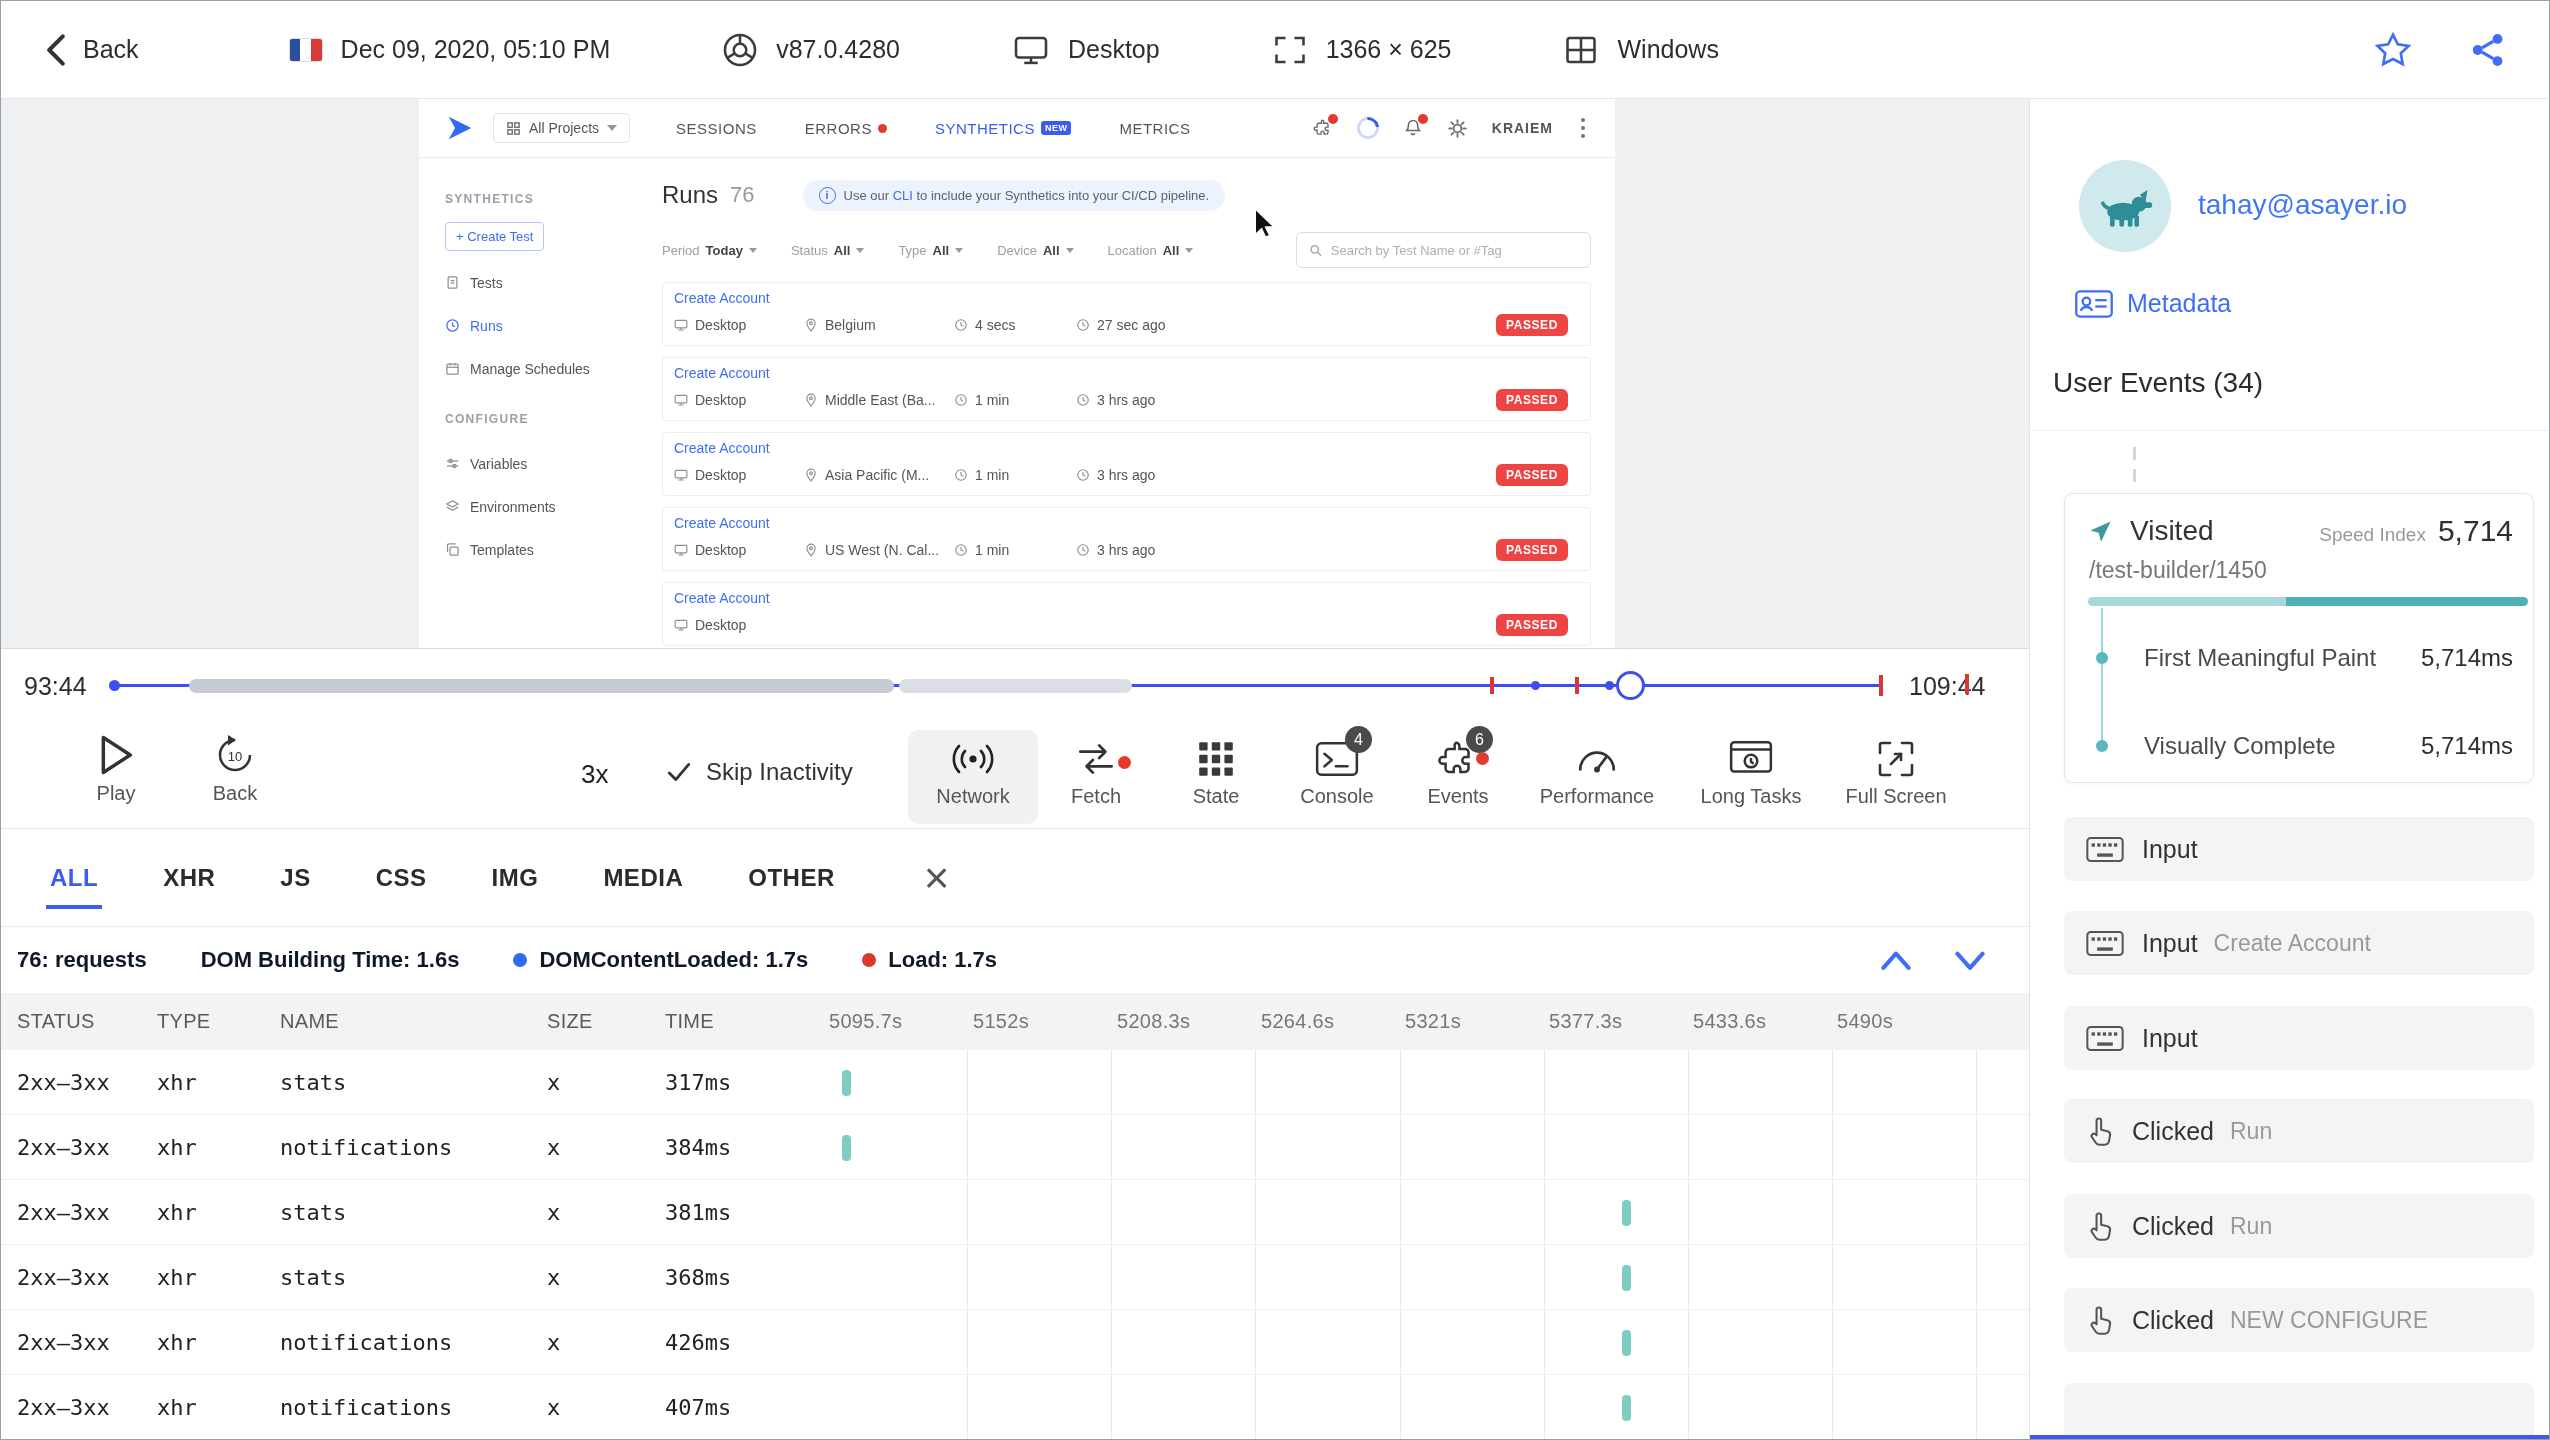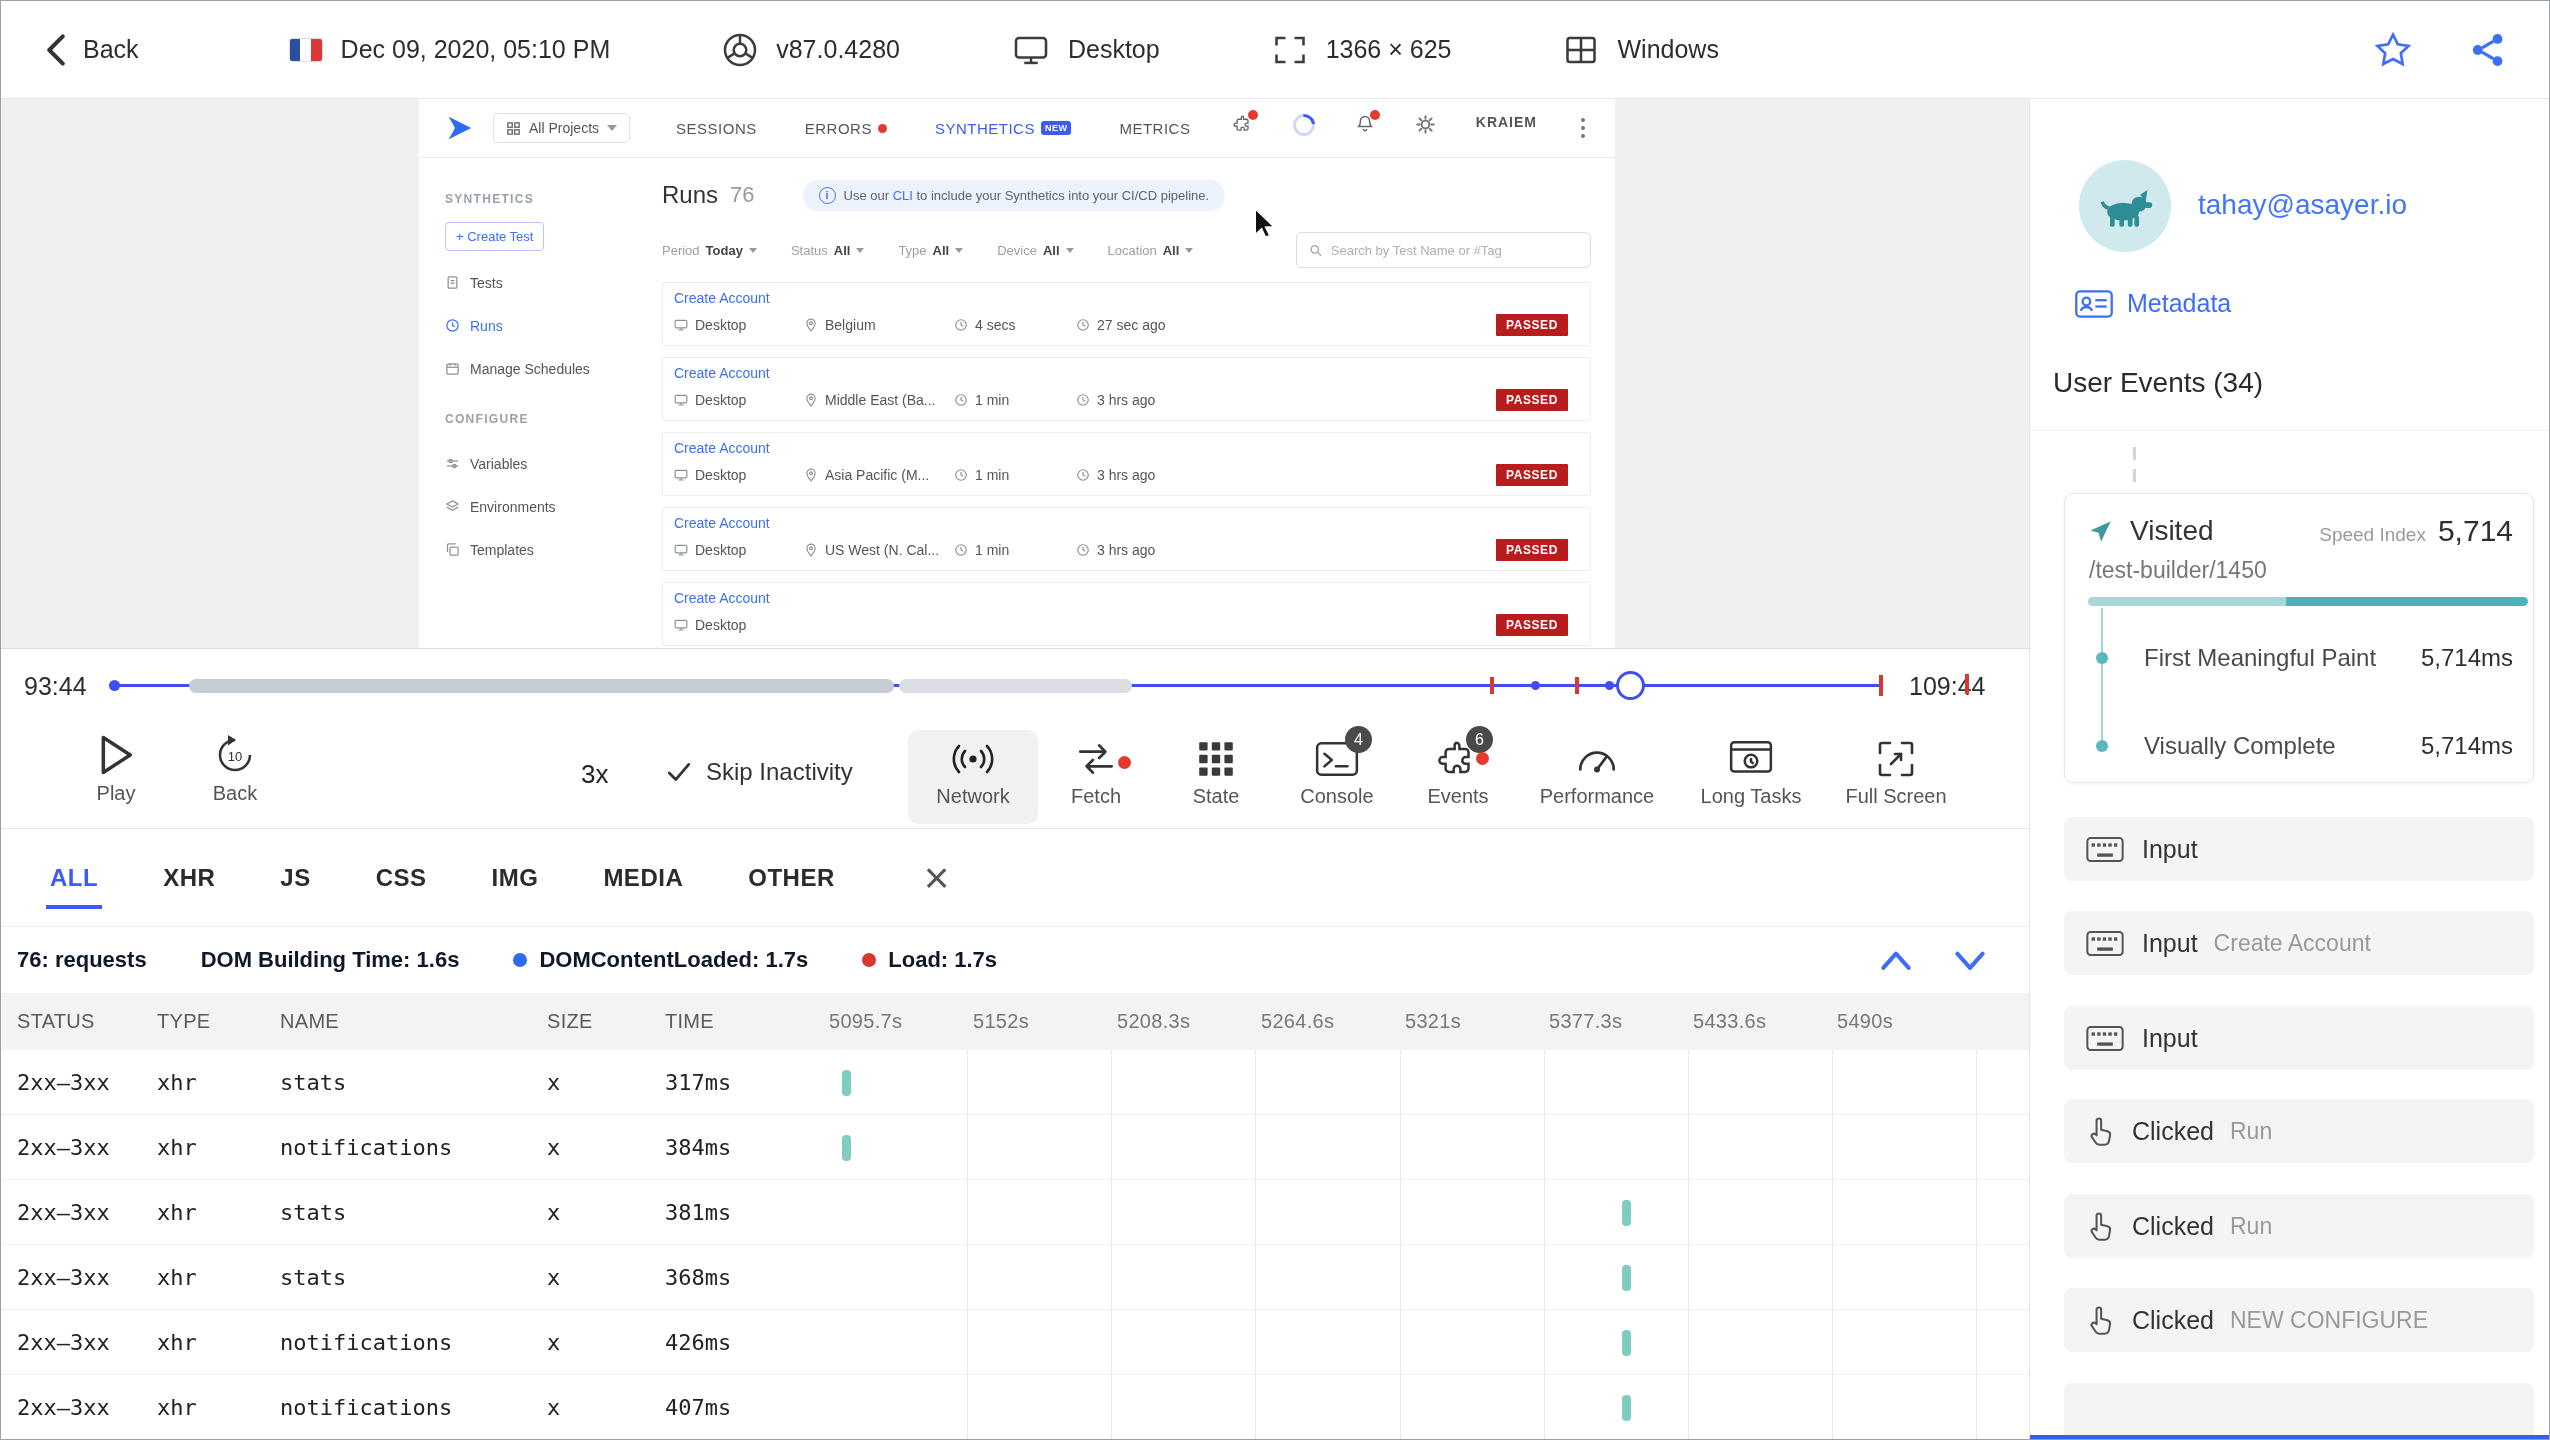--- a/index.html
+++ b/index.html
@@ -23,21 +23,21 @@
 
 
 .app-top{height:59px;display:flex;align-items:center;padding:0 26px;border-bottom:1px solid #ececec;gap:18px}
 .app-proj{display:flex;align-items:center;gap:8px;border:1px solid #e2e2e2;border-radius:5px;padding:6px 12px;font-size:14px;color:#555}
 .caret{width:0;height:0;border-left:5px solid transparent;border-right:5px solid transparent;border-top:6px solid #999}
 .app-tabs{display:flex;gap:48px;margin-left:28px;font-size:15px;letter-spacing:.5px;color:#555;font-weight:500;align-items:center}
 .app-tab{position:relative;display:flex;align-items:center;gap:6px}
 .app-tab.active{color:#3d5af1}
 .newbadge{background:#3d5af1;color:#fff;font-size:9px;border-radius:3px;padding:2px 4px;font-weight:700}
 .reddot{width:9px;height:9px;border-radius:50%;background:#e23b2e}
-.app-topright{margin-left:auto;display:flex;align-items:flex-start;gap:40px;color:#666}
+.app-topright{margin-left:auto;display:flex;align-items:center;gap:24px;color:#666}
 .relic{position:relative}
 .relic .mini-red{position:absolute;top:-4px;right:-5px;width:10px;height:10px;border-radius:50%;background:#e23b2e}
 .spin{width:22px;height:22px;border-radius:50%;border:3px solid #cfd8f8;border-top-color:#3d5af1;transform:rotate(40deg)}
 .kraiem{font-size:14px;font-weight:700;letter-spacing:1px;color:#555}
 .kebab{display:flex;flex-direction:column;gap:4px;padding:4px}
 .kebab i{width:4px;height:4px;border-radius:50%;background:#777}
 .app-body{display:flex;height:490px}
 .app-side{width:172px;padding:20px 0 0 26px;flex:none}
 .side-label{font-size:12px;letter-spacing:1.3px;color:#9aa0a8;margin:14px 0 16px;font-weight:600}
 .create-btn{display:inline-block;border:1px solid #b9c6f5;color:#3d6ef5;border-radius:4px;padding:6px 10px;font-size:13px;margin-bottom:10px}
@@ -56,21 +56,21 @@
 .filt .caret{border-left-width:4px;border-right-width:4px;border-top-width:5px}
 .app-search{position:absolute;right:0;top:2px;width:295px;height:36px;border:1px solid #ddd;border-radius:6px;display:flex;align-items:center;padding:0 12px;gap:8px;background:#fff}
 .app-search input{border:none;outline:none;font-size:13px;width:100%;color:#555;font-family:"Liberation Sans",sans-serif}
 .app-search input::placeholder{color:#a9b0b8}
 .app-list{margin-top:12px;width:929px}
 .run-card{background:#fff;border:1px solid #ededed;border-radius:3px;margin-bottom:11px;overflow:hidden}
 .run-name{color:#3d6ef5;font-size:14px;padding:7px 11px 2px}
 .run-row{display:flex;align-items:center;padding:6px 22px 9px 11px;color:#555;font-size:14px}
 .rcol{display:flex;align-items:center;gap:7px}
 .rc-dev{width:130px}.rc-loc{width:150px}.rc-dur{width:122px}.rc-ago{flex:1}
-.badge-passed{background:#b91c1c;color:#fff;font-size:12px;font-weight:700;letter-spacing:.6px;border-radius:1px;padding:4px 10px}
+.badge-passed{background:#ef4444;color:#fff;font-size:12px;font-weight:700;letter-spacing:.6px;border-radius:6px;padding:4px 10px}
 .gic{color:#8a9099;flex:none}
 
 
 .tl-row{position:absolute;left:0;top:647px;width:2028px;height:74px;background:#fff;border-top:1px solid #dcdcdc}
 .tl-time{position:absolute;top:23px;font-size:25px;color:#2d2d2d}
 .tl-cur{left:23px}
 .tl-total{left:1908px}
 .tl-total-tick{position:absolute;left:56px;top:2px;width:4px;height:20px;background:#d8382f}
 .tl-track{position:absolute;left:111px;top:0;width:1771px;height:74px;cursor:pointer}
 .tl-line{position:absolute;left:0;top:35px;width:100%;height:3px;background:#3e4ef0}

